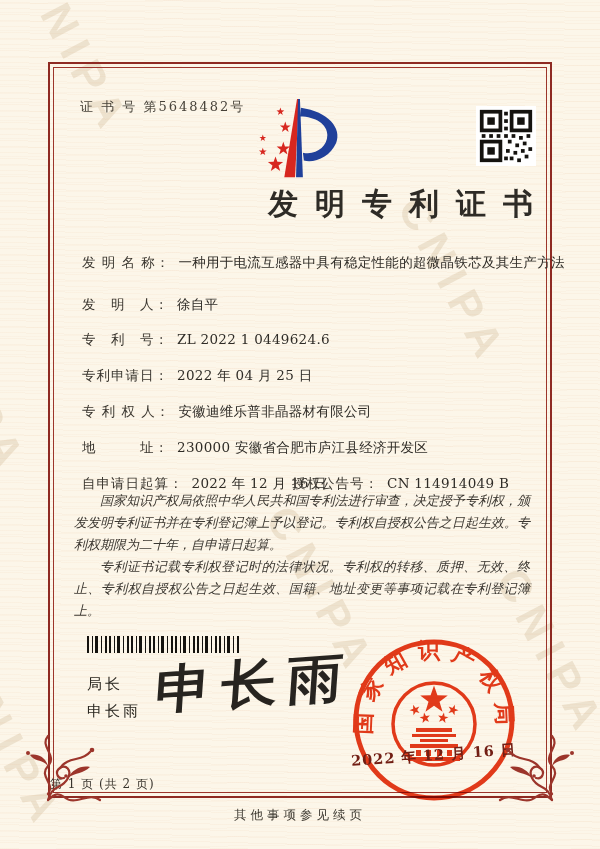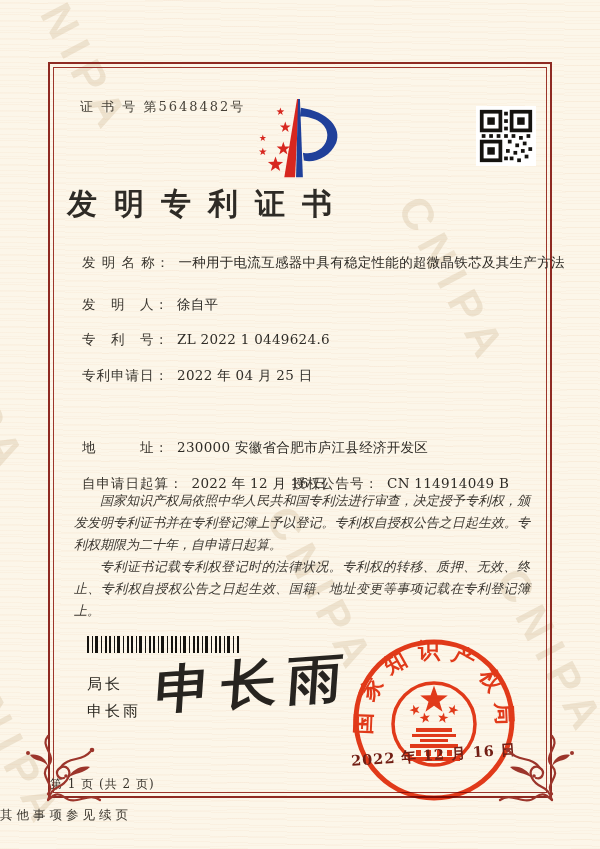--- a/index.html
+++ b/index.html
@@ -46,21 +46,21 @@
   .cert-no{
     position:absolute;left:30px;top:34px;
     font-size:13px;letter-spacing:2px;color:#474239;
   }
 
   .logo{position:absolute;left:178px;top:32px;}
   .qr{position:absolute;left:426px;top:42px;background:#fff;padding:2px;}
 
   .title{
     position:absolute;left:0;right:0;top:120px;
-    text-align:left;
+    text-align:right;
     font-size:30px;font-weight:bold;letter-spacing:17px;
     text-indent:17px;color:#2e2b26;
   }
 
   .row{
     position:absolute;left:32px;right:14px;
     font-size:13.5px;white-space:nowrap;color:#2f2c27;
   }
   .flabel{display:inline-block;min-width:76px;letter-spacing:1px;color:#3a362f;}
   .fvalue{letter-spacing:.3px;margin-left:8px;}
@@ -97,21 +97,21 @@
 
   .seal{position:absolute;left:300px;top:572px;opacity:.95;mix-blend-mode:multiply;}
 
   .page-info{
     position:absolute;left:0;right:0;top:712px;
     text-align:left;font-size:12px;letter-spacing:1px;color:#38342d;
   }
 
   .continuation{
     position:absolute;left:0;right:0;top:807px;
-    font-size:12.5px;letter-spacing:4px;color:#3b372f;
+    text-align:center;font-size:12.5px;letter-spacing:4px;color:#3b372f;
   }
 
   .flourish{position:absolute;pointer-events:none;}
   .flourish.left{left:6px;top:712px;}
   .flourish.right{left:498px;top:712px;transform:scaleX(-1);}
 
   .hidden-defs{position:absolute;width:0;height:0;overflow:hidden;}
 </style>
 </head>
 <body>
@@ -195,20 +195,23 @@
     </div>
     <div class="row" style="top:232px">
       <span class="flabel">发　明　人：</span><span class="fvalue">徐自平</span>
     </div>
     <div class="row" style="top:267px">
       <span class="flabel">专　利　号：</span><span class="fvalue">ZL 2022 1 0449624.6</span>
     </div>
     <div class="row" style="top:303px">
       <span class="flabel">专利申请日：</span><span class="fvalue">2022 年 04 月 25 日</span>
     </div>
+    <div class="row" style="top:339px">
+      <span class="flabel">专 利 权 人：</span><span class="fvalue">安徽迪维乐普非晶器材有限公司</span>
+    </div>
     <div class="row" style="top:375px">
       <span class="flabel">地　　　址：</span><span class="fvalue">230000 安徽省合肥市庐江县经济开发区</span>
     </div>
     <div class="row" style="top:411px">
       <span class="flabel">自申请日起算：</span><span class="fvalue">2022 年 12 月 16 日</span>
       <span class="pair2">
         <span class="flabel">授权公告号：</span><span class="fvalue">CN 114914049 B</span>
       </span>
     </div>
 

